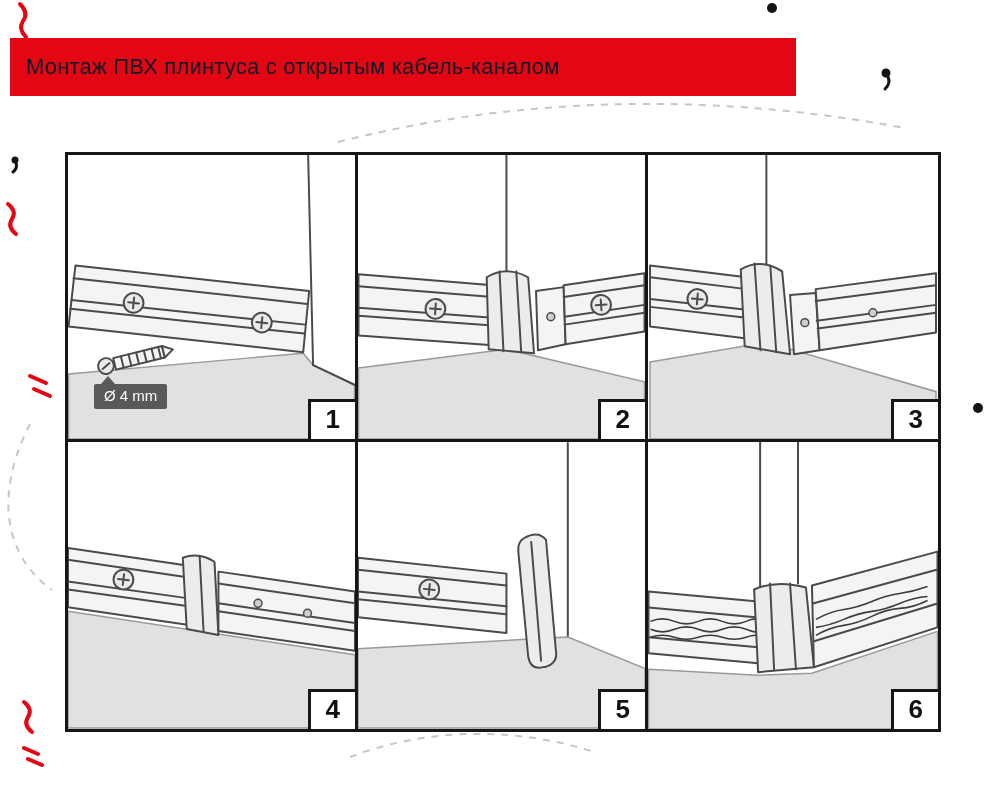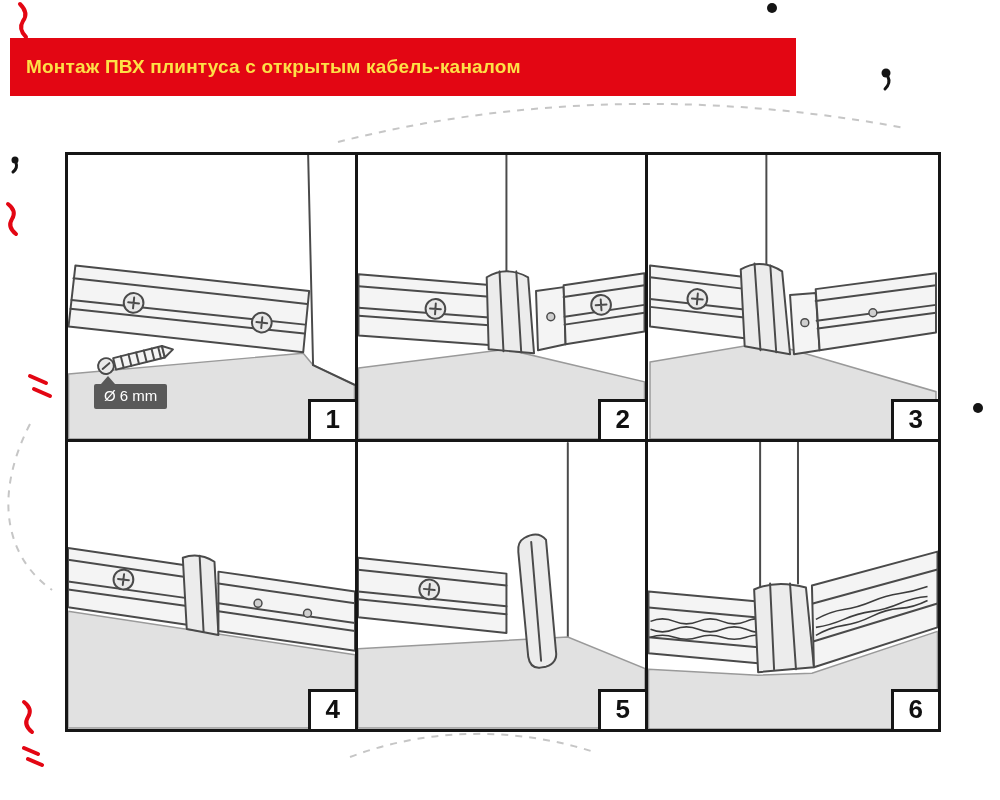--- a/index.html
+++ b/index.html
@@ -7,21 +7,21 @@
   html,body{width:1000px;height:800px}
   body{background:#fff;font-family:"Liberation Sans",sans-serif;position:relative;overflow:hidden}
   .deco{position:absolute;left:0;top:0;width:1000px;height:800px;pointer-events:none;z-index:1}
   .dash{fill:none;stroke:#c6c6c6;stroke-width:2;stroke-dasharray:7 7}
   .redmark{fill:none;stroke:var(--red);stroke-width:4;stroke-linecap:round}
   .blackmark{fill:#141414}
   .tail{fill:none;stroke:#141414;stroke-width:3;stroke-linecap:round}
 
   .banner{position:absolute;left:10px;top:38px;width:786px;height:58px;background:var(--red);
           display:flex;align-items:center;padding-left:16px;z-index:2}
-  .banner h1{color:#fde047;font-size:19px;font-weight:bold;letter-spacing:.2px}
+  .banner h1{color:#0f172a;font-size:22px;font-weight:normal;letter-spacing:.2px}
 
   .grid{position:absolute;left:65px;top:152px;display:grid;z-index:2;background:#fff;
         grid-template-columns:290px 290px 290px;grid-template-rows:287px 287px;border:3px solid var(--ink)}
   .panel{position:relative;background:#fff;overflow:hidden;border-right:3px solid var(--ink);border-bottom:3px solid var(--ink)}
   .panel:nth-child(3n){border-right:none}
   .panel:nth-child(n+4){border-bottom:none}
   .panel svg{display:block;width:100%;height:100%}
   .num{position:absolute;right:0;bottom:0;background:#fff;border-top:3px solid var(--ink);border-left:3px solid var(--ink);
        font-size:26px;font-weight:bold;color:#111;padding:2px 15px 4px}
   .badge{position:absolute;left:26px;top:229px;background:#595959;color:#fff;font-size:15px;
@@ -88,21 +88,21 @@
           <path class="ln" d="M-5.5 0 H5.5 M0 -5.5 V5.5"></path>
       </g>
       <g transform="translate(38 214) rotate(-14)">
         <circle class="sc" r="8"></circle>
         <path class="ln" d="M-4 2 L4 -2"></path>
         <path class="pc" d="M9 -6 L60 -6 L60 6 L9 6 Z"></path>
         <path class="ln" d="M17 -6 V6 M25 -6 V6 M33 -6 V6 M41 -6 V6 M49 -6 V6 M56 -6 V6"></path>
         <path class="pc" d="M60 -6 L70 0 L60 6 Z"></path>
       </g>
     </svg>
-    <div class="badge">Ø 6 mm</div>
+    <div class="badge">Ø 4 mm</div>
     <div class="num">1</div>
   </div>
 
   <div class="panel">
     <svg viewBox="0 0 290 288">
       <path class="ln" d="M150 0 L150 197"></path>
       <path class="fl" d="M0 216 L150 197 L290 230 L290 288 L0 288 Z"></path>
       <path class="pc" d="M0 121 L136 132 L136 193 L0 183 Z"></path>
       <path class="ln" d="M0 133 L136 144"></path>
       <path class="ln" d="M0 155 L136 165"></path>

